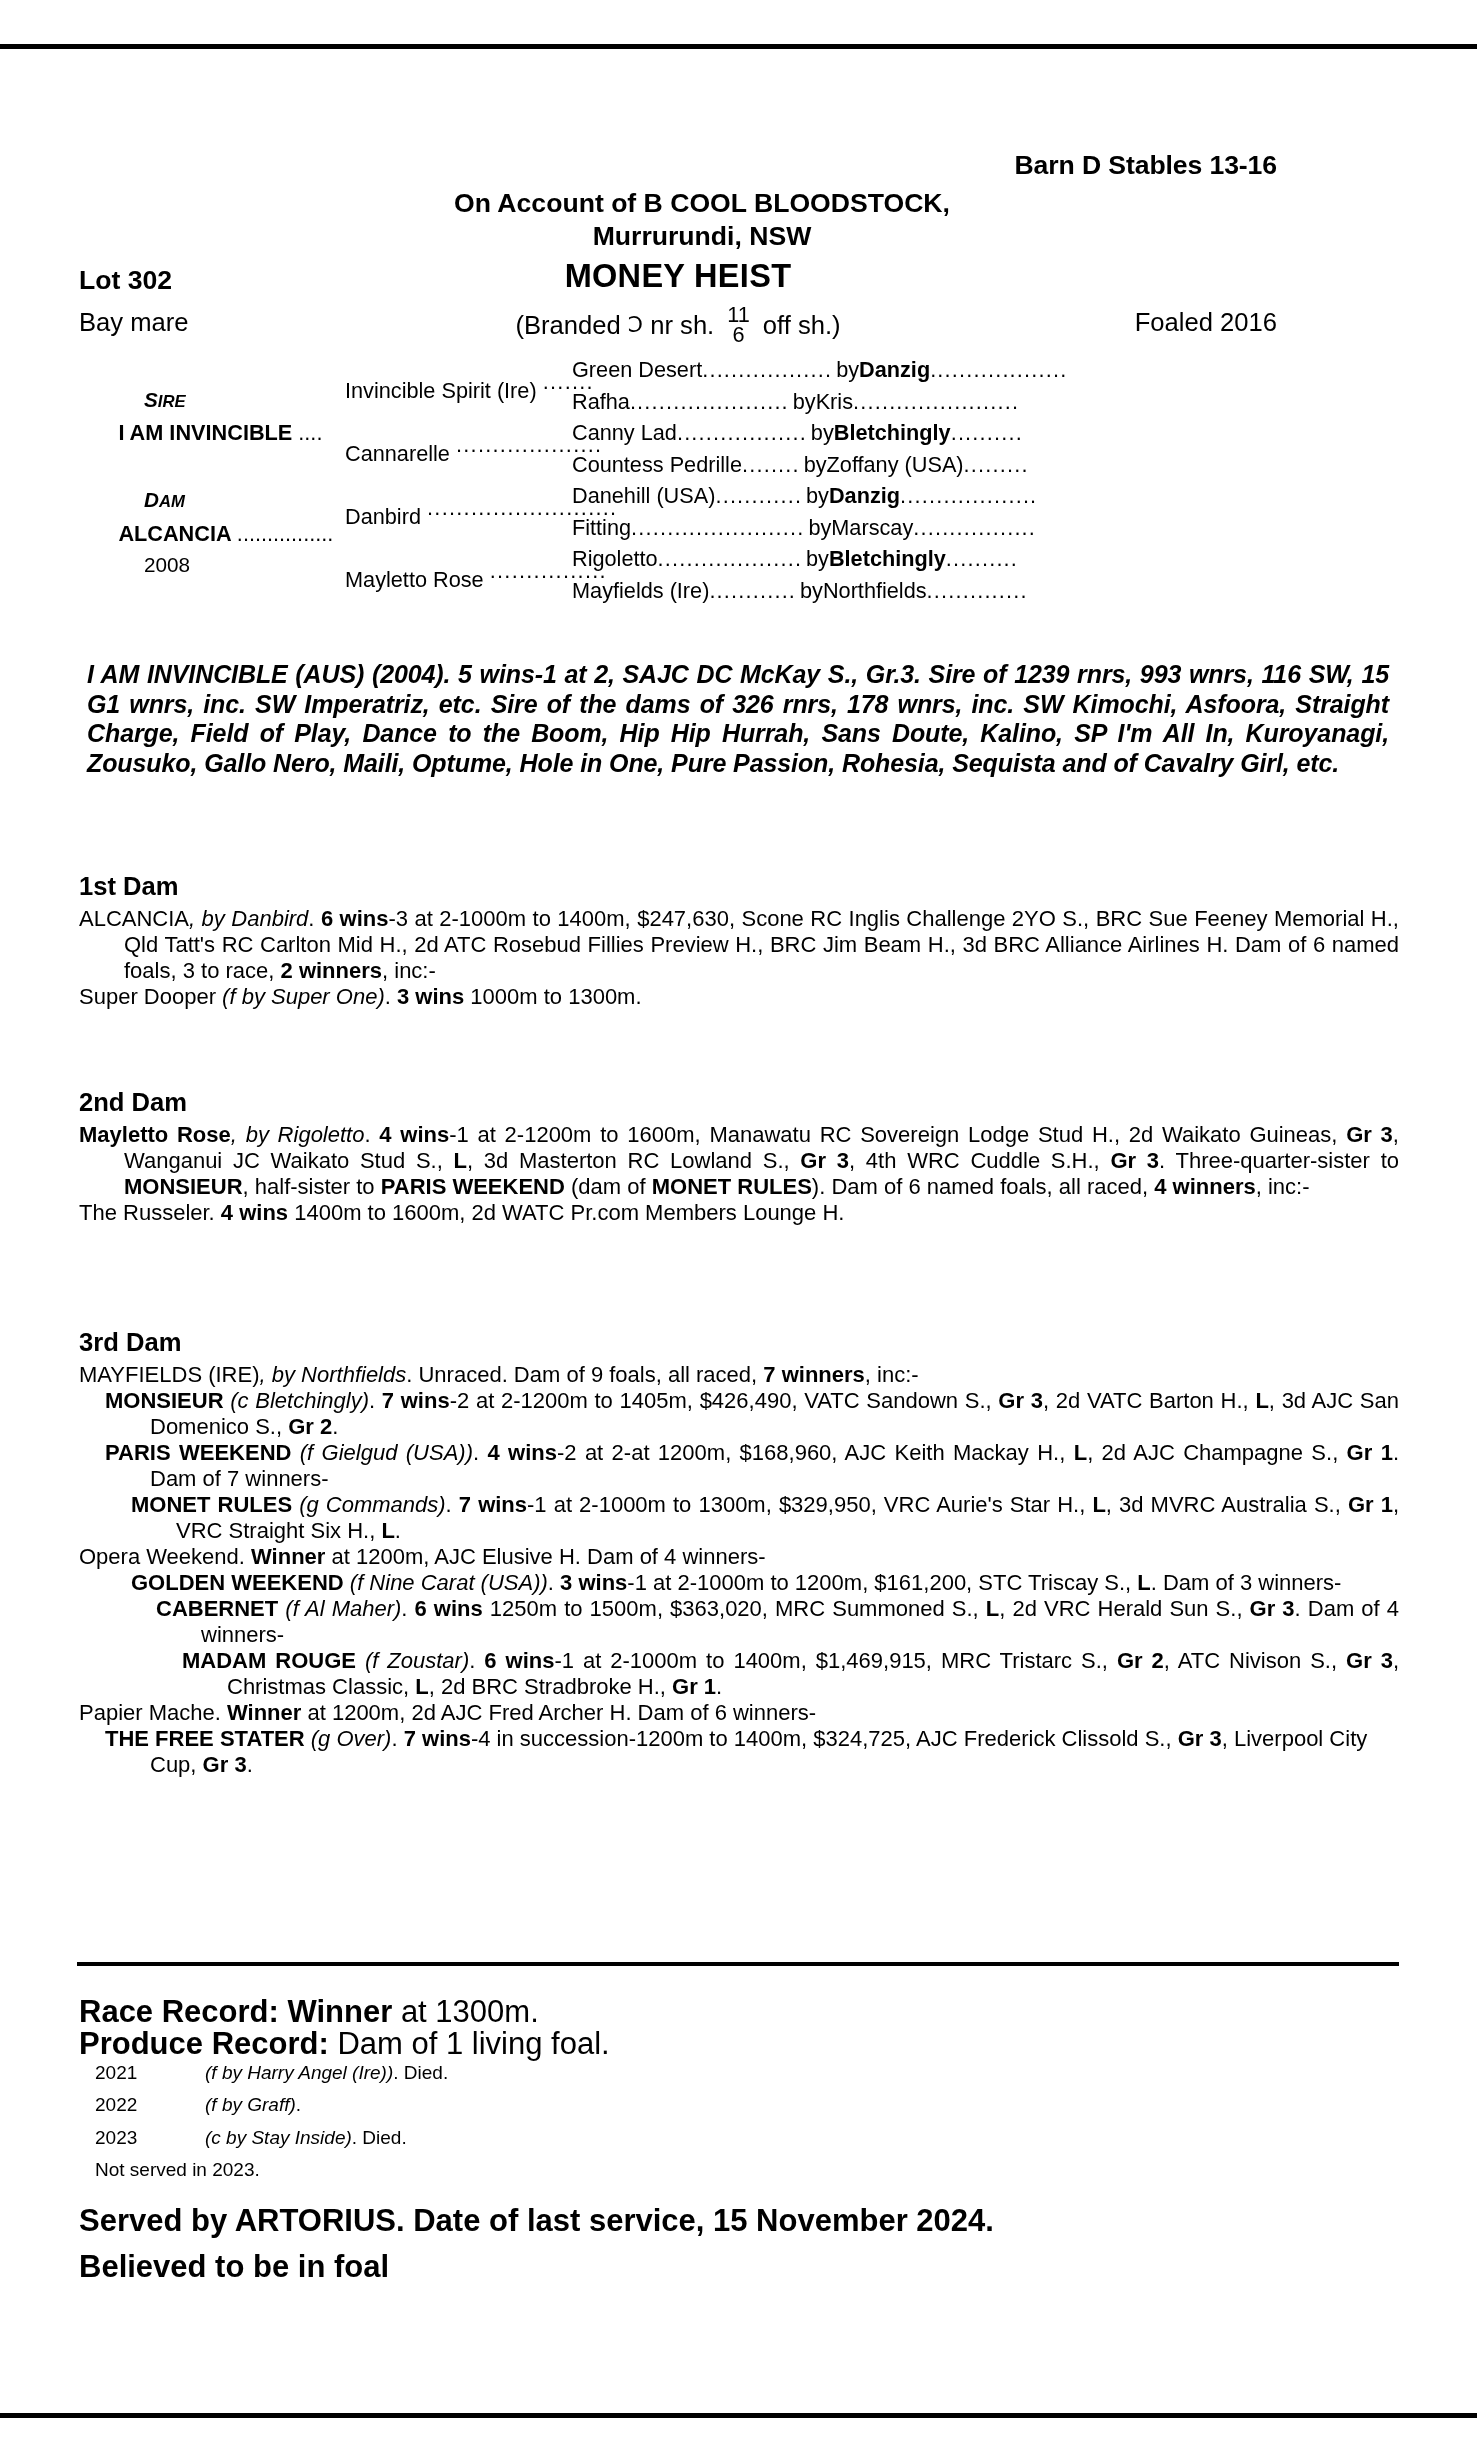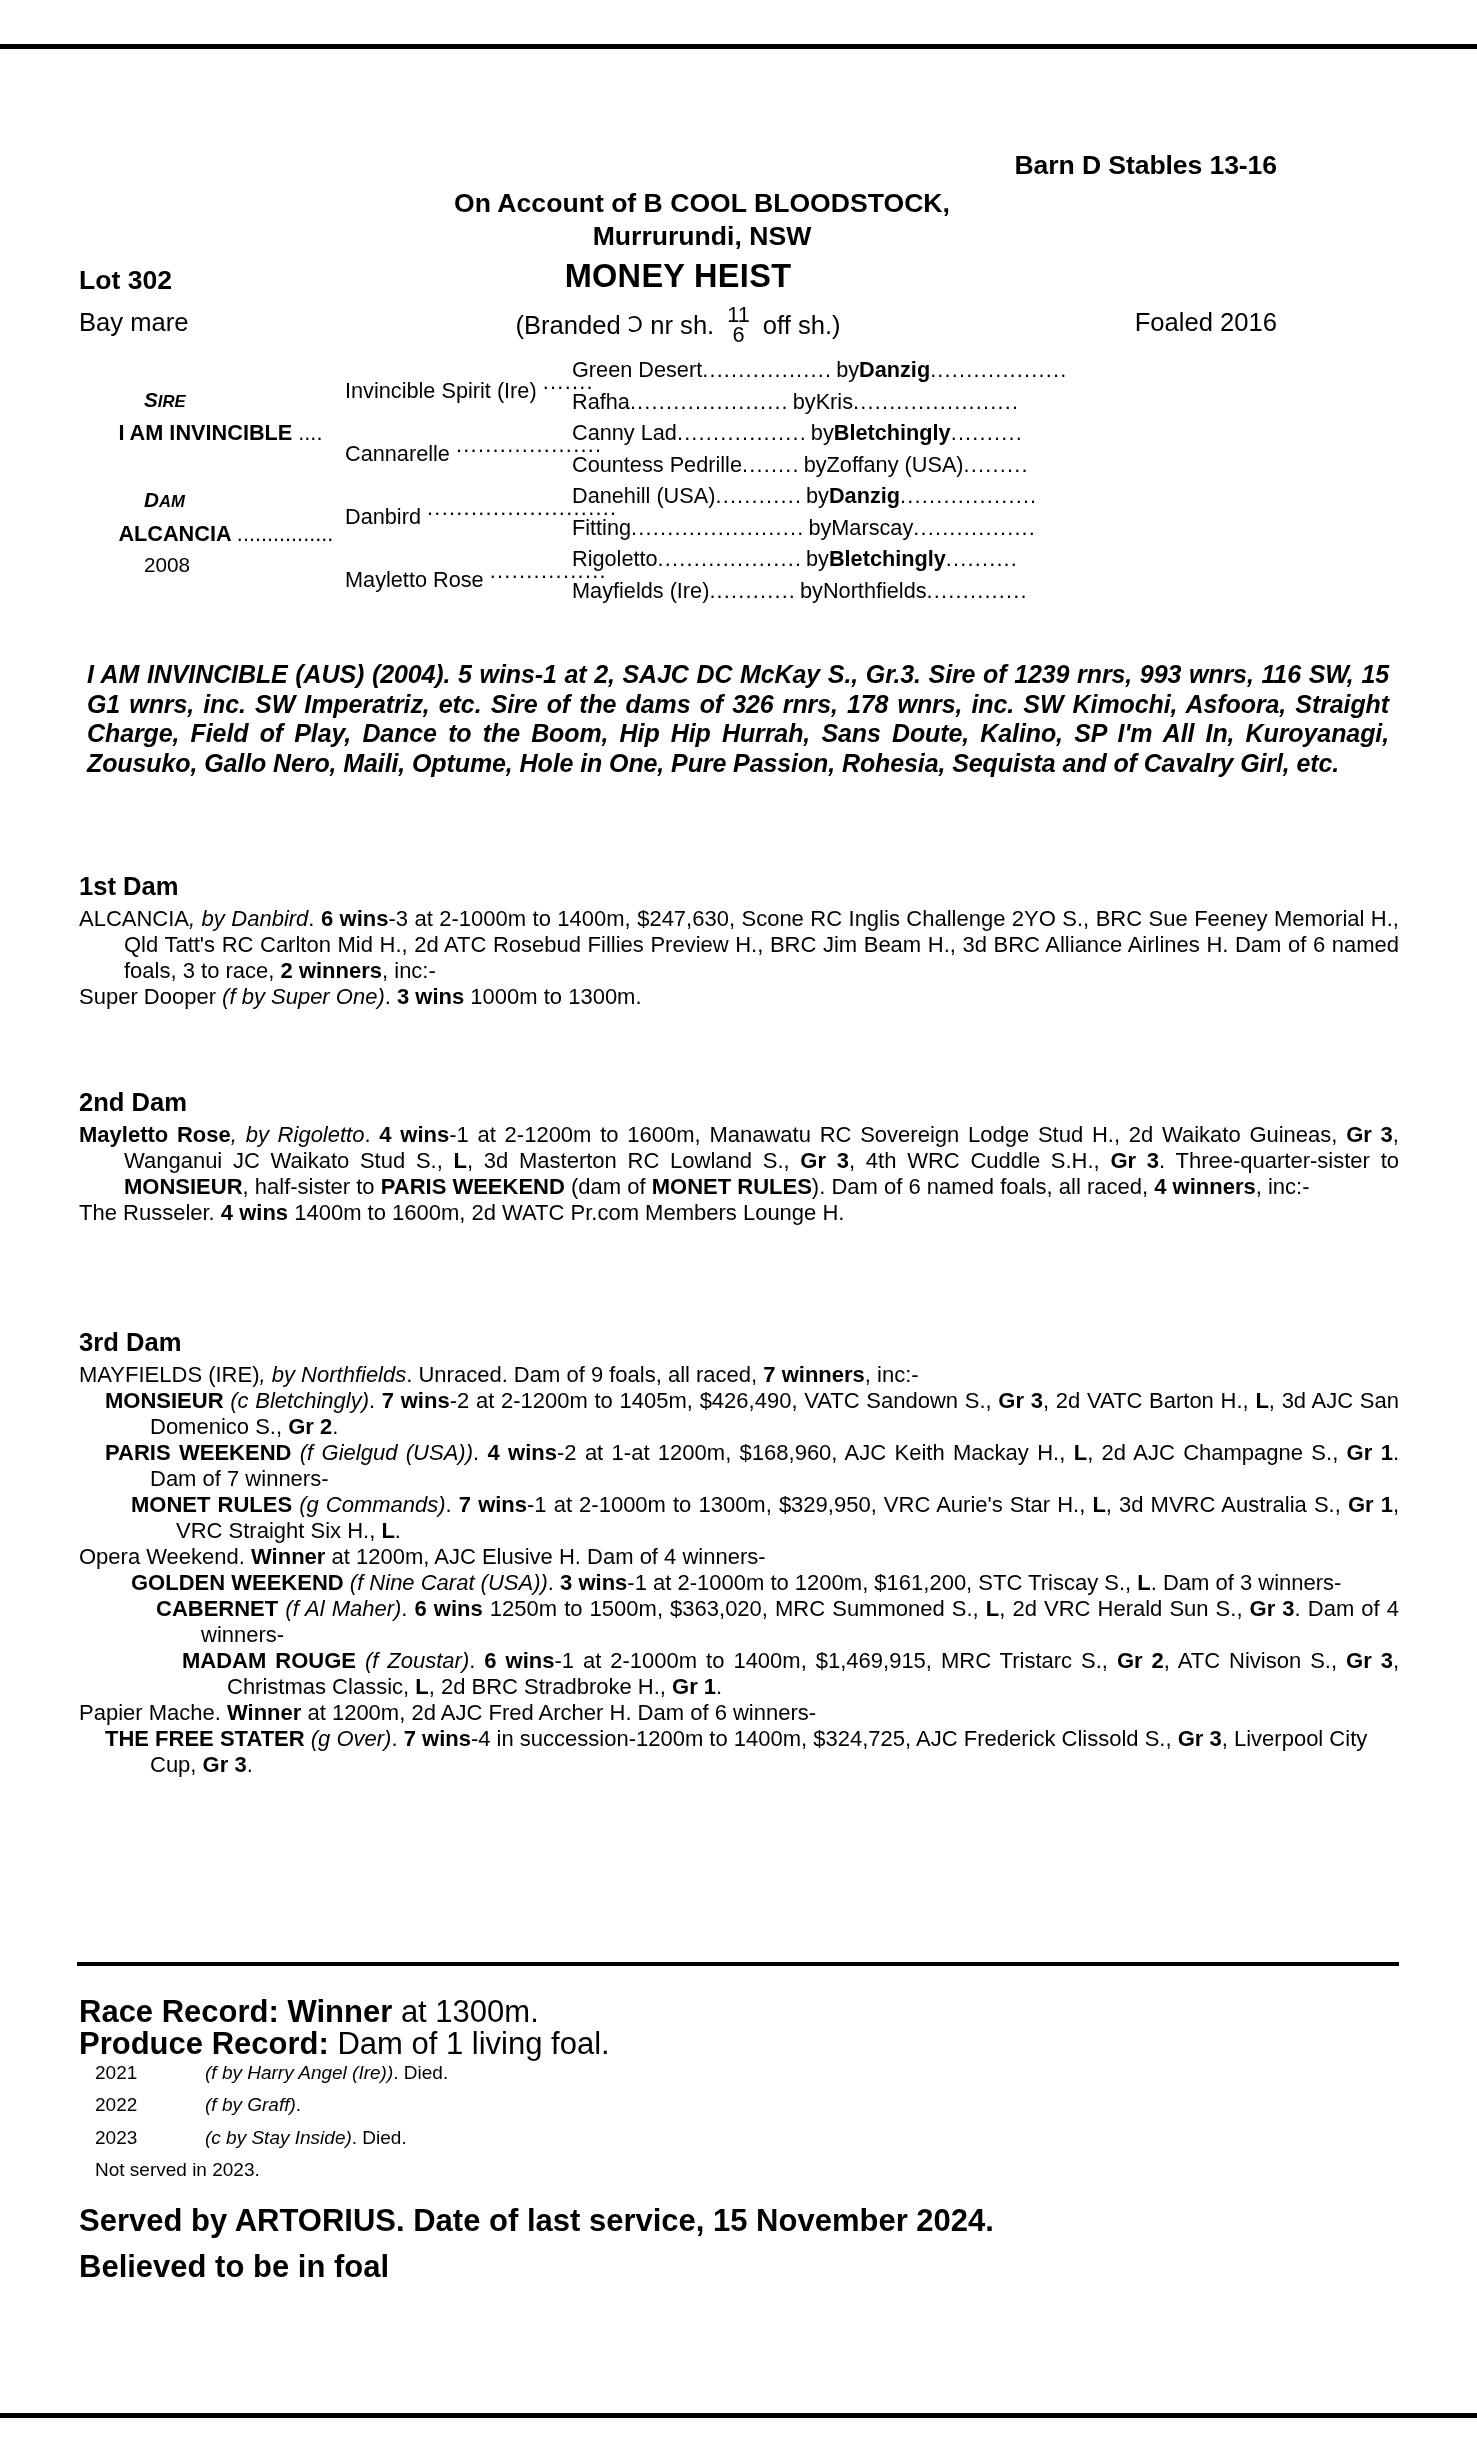--- a/index.html
+++ b/index.html
@@ -411,21 +411,21 @@
     </div>
   </div>
 
   <div class="sec-head" style="top:1328px">3rd Dam</div>
   <div class="body-block" style="top:1362px">
     <div class="para noind">
       <span>MAYFIELDS (IRE)</span><i>, by Northfields</i><span>. Unraced. Dam of 9 foals, all raced, </span><b>7 winners</b><span>, inc:-</span>
     </div>
     <div id="third-entries">
         <div class="para deep1"><b>MONSIEUR</b><i> (c Bletchingly)</i>. <b>7 wins</b><span>-2 at 2-1200m to 1405m, $426,490, VATC Sandown S., </span><b>Gr 3</b><span>, 2d VATC Barton H., </span><b>L</b><span>, 3d AJC San Domenico S., </span><b>Gr 2</b><span>.</span></div>
-        <div class="para deep1"><b>PARIS WEEKEND</b><i> (f Gielgud (USA))</i>. <b>4 wins</b><span>-2 at 1-at 1200m, $168,960, AJC Keith Mackay H., </span><b>L</b><span>, 2d AJC Champagne S., </span><b>Gr 1</b><span>. Dam of 7 winners-</span></div>
+        <div class="para deep1"><b>PARIS WEEKEND</b><i> (f Gielgud (USA))</i>. <b>4 wins</b><span>-2 at 2-at 1200m, $168,960, AJC Keith Mackay H., </span><b>L</b><span>, 2d AJC Champagne S., </span><b>Gr 1</b><span>. Dam of 7 winners-</span></div>
         <div class="para deep2"><b>MONET RULES</b><i> (g Commands)</i>. <b>7 wins</b><span>-1 at 2-1000m to 1300m, $329,950, VRC Aurie's Star H., </span><b>L</b><span>, 3d MVRC Australia S., </span><b>Gr 1</b><span>, VRC Straight Six H., </span><b>L</b><span>.</span></div>
         <div class="para noind"><span>Opera Weekend.</span> <b>Winner</b><span> at 1200m, AJC Elusive H. Dam of 4 winners-</span></div>
         <div class="para deep2"><b>GOLDEN WEEKEND</b><i> (f Nine Carat (USA))</i>. <b>3 wins</b><span>-1 at 2-1000m to 1200m, $161,200, STC Triscay S., </span><b>L</b><span>. Dam of 3 winners-</span></div>
         <div class="para deep3"><b>CABERNET</b><i> (f Al Maher)</i>. <b>6 wins</b><span> 1250m to 1500m, $363,020, MRC Summoned S., </span><b>L</b><span>, 2d VRC Herald Sun S., </span><b>Gr 3</b><span>. Dam of 4 winners-</span></div>
         <div class="para deep4"><b>MADAM ROUGE</b><i> (f Zoustar)</i>. <b>6 wins</b><span>-1 at 2-1000m to 1400m, $1,469,915, MRC Tristarc S., </span><b>Gr 2</b><span>, ATC Nivison S., </span><b>Gr 3</b><span>, Christmas Classic, </span><b>L</b><span>, 2d BRC Stradbroke H., </span><b>Gr 1</b><span>.</span></div>
         <div class="para noind"><span>Papier Mache.</span> <b>Winner</b><span> at 1200m, 2d AJC Fred Archer H. Dam of 6 winners-</span></div>
         <div class="para deep1"><b>THE FREE STATER</b><i> (g Over)</i>. <b>7 wins</b><span>-4 in succession-1200m to 1400m, $324,725, AJC Frederick Clissold S., </span><b>Gr 3</b><span>, Liverpool City Cup, </span><b>Gr 3</b><span>.</span></div>
       </div>
   </div>
 

